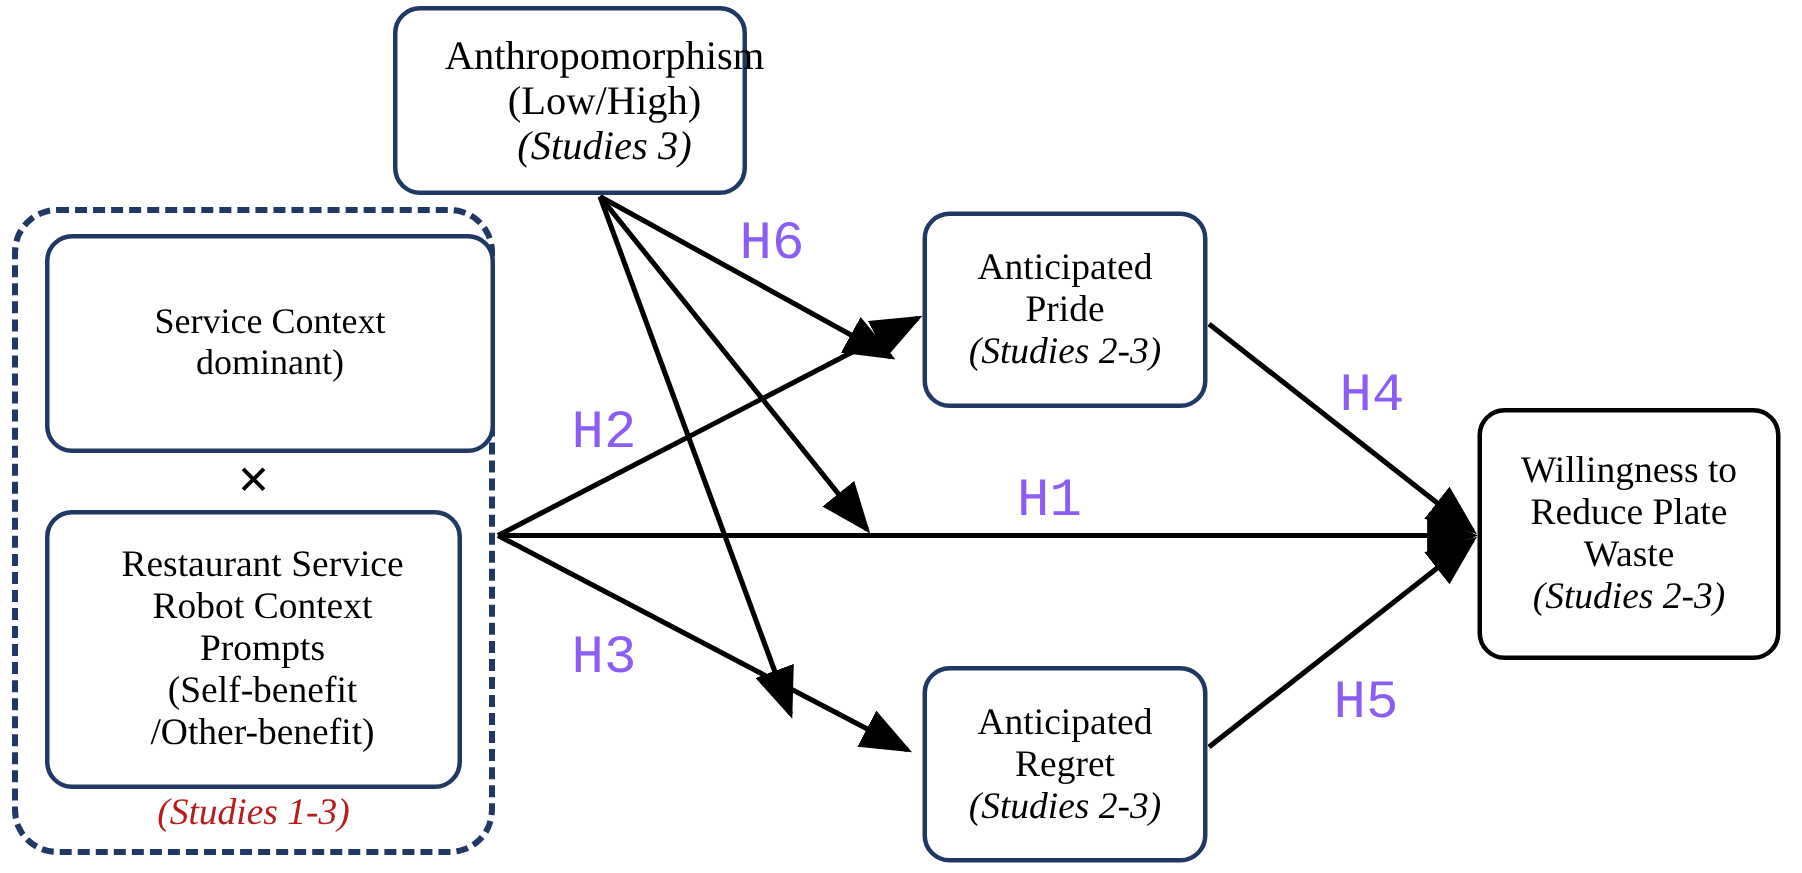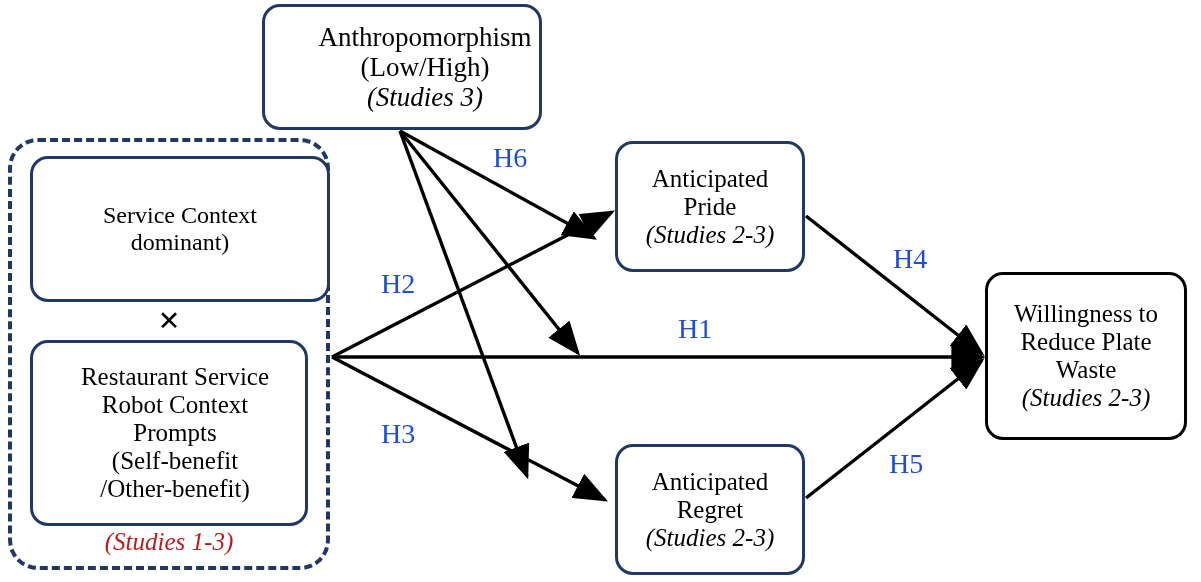--- a/index.html
+++ b/index.html
@@ -41,21 +41,21 @@
     width: 322px;
     height: 432px;
     box-sizing: border-box;
     border: 4px dashed #1F3864;
     border-radius: 30px;
     background: transparent;
     z-index: 1;
   }
 
   #node-anthropomorphism {
-    left: 262px; top: 4px; width: 280px; height: 126px;
+    left: 262px; top: 4px; width: 236px; height: 126px;
     font-size: 27px;
     padding-left: 46px;
   }
   #node-service-context {
     left: 30px; top: 156px; width: 300px; height: 146px;
     font-size: 24px;
   }
   #node-robot-prompts {
     left: 30px; top: 340px; width: 278px; height: 186px;
     font-size: 25px;
@@ -100,24 +100,25 @@
   }
 
   #arrow-layer {
     position: absolute;
     left: 0; top: 0;
     width: 1201px; height: 582px;
     z-index: 2;
   }
   .hyp-label {
     position: absolute;
-    font-size: 28px;
-    color: #1d4ed8;
+    font-size: 36px;
+    color: #8b5cf6;
     z-index: 4;
     white-space: nowrap;
+    font-family: Liberation Mono, monospace;
   }
   #label-h1 { left: 678px; top: 313px; }
   #label-h2 { left: 381px; top: 268px; }
   #label-h3 { left: 381px; top: 418px; }
   #label-h4 { left: 893px; top: 243px; }
   #label-h5 { left: 889px; top: 448px; }
   #label-h6 { left: 493px; top: 142px; }
 </style>
 </head>
 <body>

